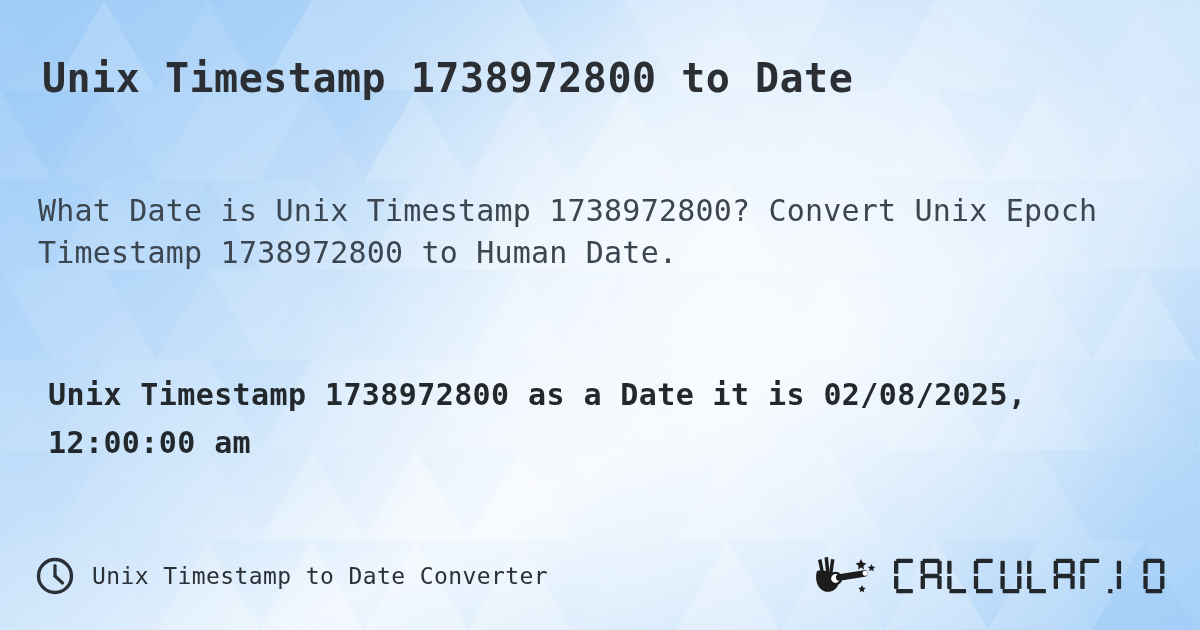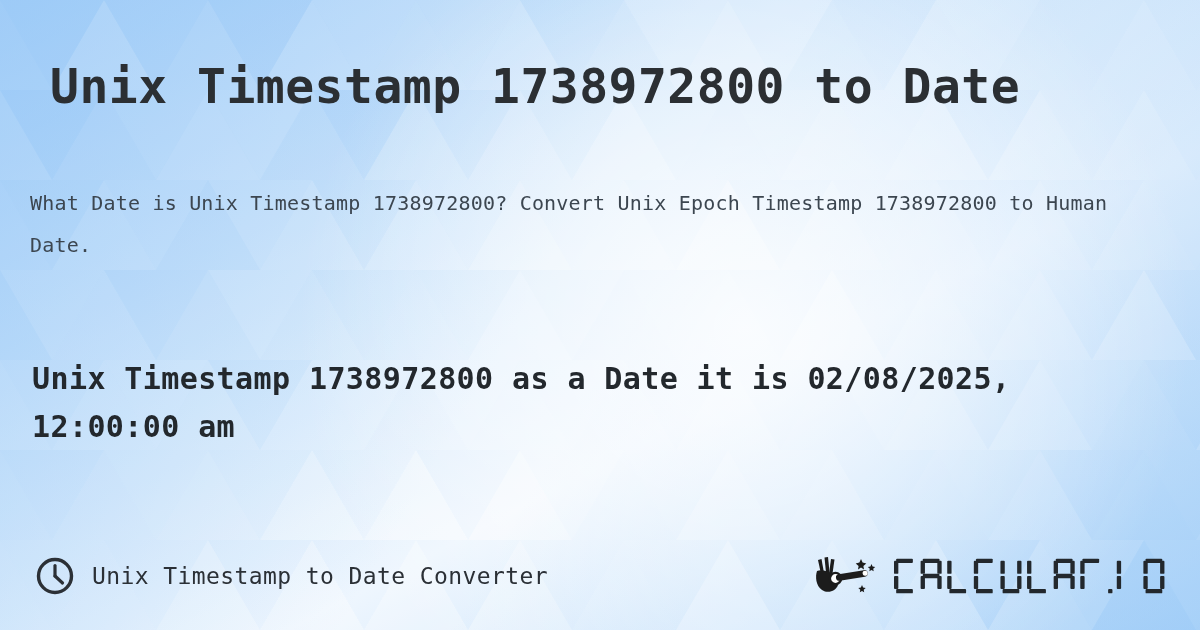--- a/index.html
+++ b/index.html
@@ -49,48 +49,48 @@
     inset: 0;
     padding: 0 34px;
     box-sizing: border-box;
   }
 
   .page-title {
     position: absolute;
     left: 34px;
     top: 44px;
     right: 34px;
-    margin: 16px;
-    font-size: 48px;
+    margin: 8px;
+    font-size: 40px;
     line-height: 52px;
     font-weight: bold;
     color: #2b2f33;
     letter-spacing: 0.5px;
     white-space: nowrap;
   }
 
   .description {
     position: absolute;
     left: 30px;
     top: 182px;
     width: 1120px;
-    margin: 0;
-    font-size: 20px;
+    margin: 8px;
+    font-size: 30px;
     line-height: 42px;
     font-weight: normal;
     color: #3c4650;
     letter-spacing: 0.2px;
   }
 
   .result {
     position: absolute;
     left: 32px;
     top: 355px;
     width: 1120px;
-    margin: 0;
+    margin: 16px;
     font-size: 30px;
     line-height: 48px;
     font-weight: bold;
     color: #23282d;
     letter-spacing: 0.4px;
   }
 
   
   .footer {
     position: absolute;

